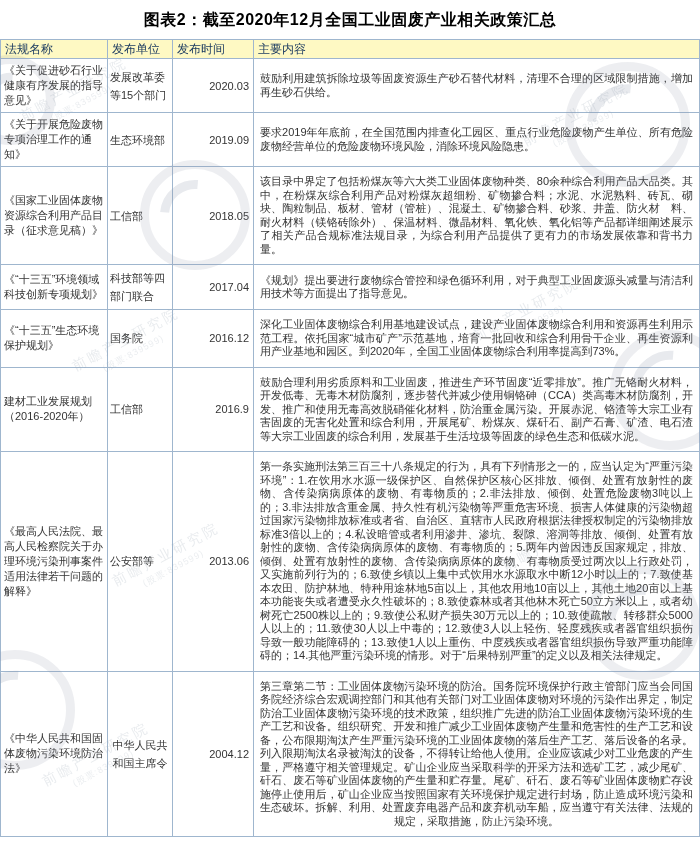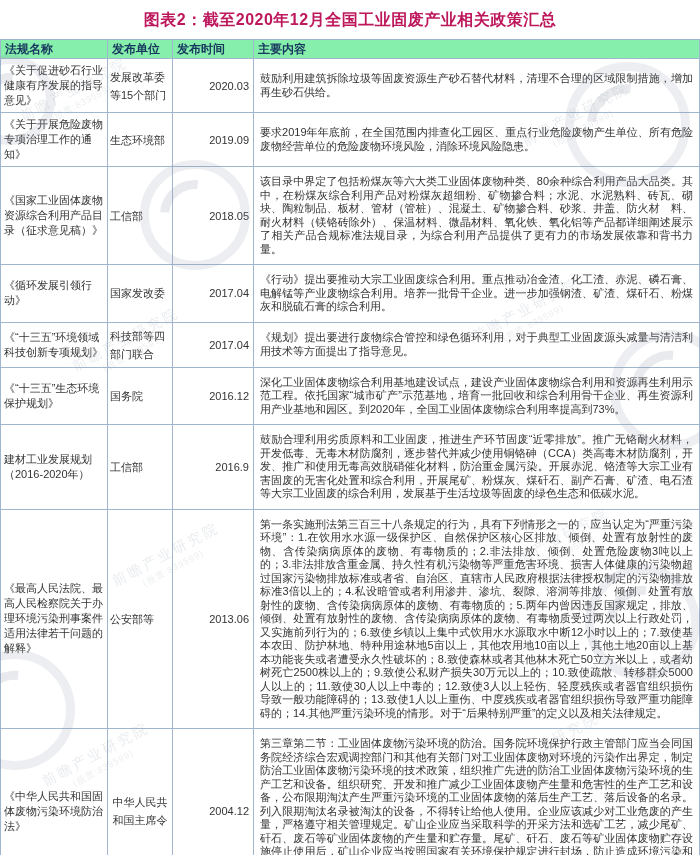--- a/index.html
+++ b/index.html
@@ -3,29 +3,29 @@
 <meta charset="utf-8">
 <style>
   * { margin:0; padding:0; box-sizing:border-box; }
   html,body { background:#ffffff; }
   body {
     width:700px; min-height:855px; position:relative;
     font-family:"Liberation Sans","DejaVu Sans",sans-serif;
     color:#333;
   }
   .title {
-    font-size:16px; font-weight:bold; color:#be185d;
+    font-size:16px; font-weight:bold; color:#000000;
     text-align:center; padding:10px 0 8px 0; letter-spacing:0.5px;
   }
   table.policy {
     width:700px; border-collapse:collapse; table-layout:fixed;
     background:#fff;
   }
   table.policy th {
-    background:#86efac; color:#17375E; font-size:12px; font-weight:bold;
+    background:#fef9c3; color:#17375E; font-size:12px; font-weight:normal;
     text-align:left; padding:2px 4px; line-height:14px;
     border:1px solid #9FB6CE;
   }
   table.policy td {
     border:1px solid #9FB6CE; vertical-align:middle;
     font-size:11px; color:#333; background:transparent;
   }
   .w-name { width:107px; }
   .w-unit { width:65px; }
   .w-date { width:81px; }
@@ -94,26 +94,20 @@
   </tr>
 
   <tr>
     <td class="cell-name">《国家工业固体废物资源综合利用产品目录（征求意见稿）》</td>
     <td class="cell-unit">工信部</td>
     <td class="cell-date">2018.05</td>
     <td class="cell-content">该目录中界定了包括粉煤灰等六大类工业固体废物种类、80余种综合利用产品大品类。其中，在粉煤灰综合利用产品对粉煤灰超细粉、矿物掺合料；水泥、水泥熟料、砖瓦、砌块、陶粒制品、板材、管材（管桩）、混凝土、矿物掺合料、砂浆、井盖、防火材　料、耐火材料（镁铬砖除外）、保温材料、微晶材料、氧化铁、氧化铝等产品都详细阐述展示了相关产品合规标准法规目录，为综合利用产品提供了更有力的市场发展依靠和背书力量。</td>
   </tr>
 
 
-  <tr>
-    <td class="cell-name">《循环发展引领行动》</td>
-    <td class="cell-unit">国家发改委</td>
-    <td class="cell-date">2017.04</td>
-    <td class="cell-content">《行动》提出要推动大宗工业固废综合利用。重点推动冶金渣、化工渣、赤泥、磷石膏、电解锰等产业废物综合利用。培养一批骨干企业。进一步加强钢渣、矿渣、煤矸石、粉煤灰和脱硫石膏的综合利用。</td>
-  </tr>
 
   <tr>
     <td class="cell-name">《“十三五”环境领域科技创新专项规划》</td>
     <td class="cell-unit">科技部等四部门联合</td>
     <td class="cell-date">2017.04</td>
     <td class="cell-content">《规划》提出要进行废物综合管控和绿色循环利用，对于典型工业固废源头减量与清洁利用技术等方面提出了指导意见。</td>
   </tr>
 
   <tr>
     <td class="cell-name">《“十三五”生态环境保护规划》</td>

